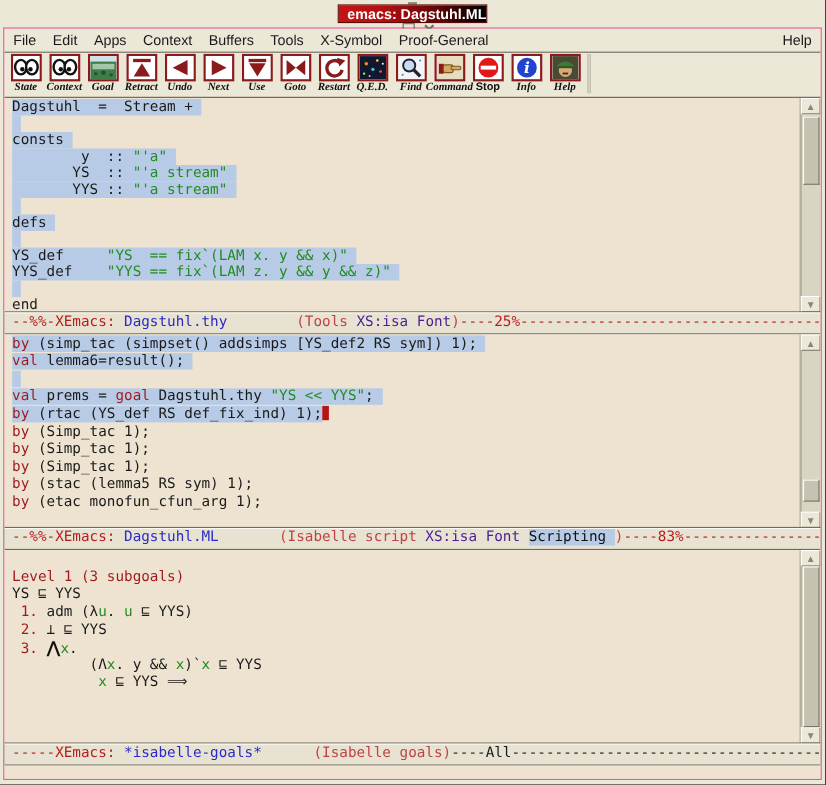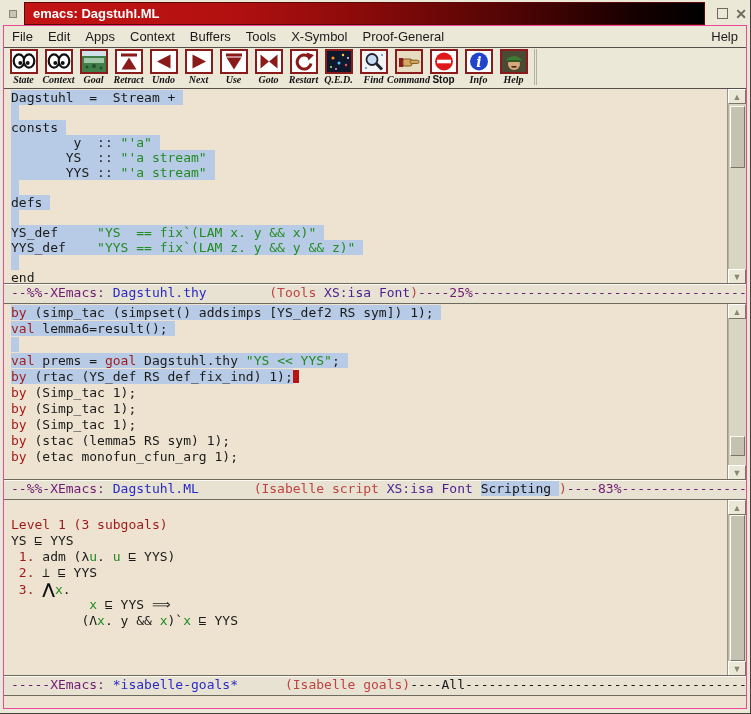--- a/index.html
+++ b/index.html
@@ -3,21 +3,21 @@
 <meta charset="utf-8">
 <style>
   html,body{margin:0;padding:0;}
   .screen{
     width:751px;height:714px;background:#ECE8D8;position:relative;
     box-sizing:border-box;padding-top:2px;overflow:hidden;
     font-family:"Liberation Sans",sans-serif;
     border-right:1px solid #44403a;border-bottom:1px solid #44403a;
   }
   
-  .title-row{height:23px;margin:0 3px;display:flex;align-items:center;}
+  .title-row{height:23px;margin:0 3px;display:flex;align-items:center;flex-direction:column;}
   .wm-dot{width:6px;height:6px;background:#c9c5b5;border:1px solid #8a8578;margin:0 7px 0 6px;}
   .titlebar{
     flex:1;height:21px;display:flex;align-items:center;
     background:linear-gradient(90deg,#c41414 0%,#b31010 30%,#8a0a0a 50%,#500404 72%,#160000 90%,#000 100%);
     border:1px solid #5a0808;color:#fff;font-weight:bold;font-size:13px;padding-left:8px;
   }
   .winbtns{width:38px;display:flex;justify-content:flex-end;gap:7px;align-items:center;padding-left:4px;}
   .btn-max{width:9px;height:9px;border:1px solid #6e6a5e;display:inline-block;}
   .btn-close{color:#6e6a5e;font-size:14px;font-weight:bold;line-height:10px;}
   
@@ -49,21 +49,21 @@
   #win-goals{flex:0 0 176px;}
   .buf{flex:1;overflow:hidden;padding:1px 0 0 7px;
     font-family:"DejaVu Sans Mono","DejaVu Sans",monospace;font-size:13px;color:#1a1a1a;}
   #win-theory .line{line-height:15px;height:15px;}
   .line{white-space:pre;line-height:16px;height:16px;}
   .hl{background:#B8CBE6;}
   .cursor{display:inline-block;width:6px;height:13px;background:#B51414;vertical-align:-2px;}
   
   .c-d{color:#1a1a1a;} .c-k{color:#9E1A1A;} .c-s{color:#228B22;} .c-v{color:#228B22;}
   .c-lam{color:#111;font-weight:bold;font-size:15px;}
-  .c-dr{color:#701a75;} .c-lr{color:#C04343;} .c-gr{color:#4c1d95;}
+  .c-dr{color:#b91c1c;} .c-lr{color:#C04343;} .c-gr{color:#4c1d95;}
   .c-bl{color:#2A2AC8;} .c-blk{color:#1a1a1a;}
   .c-hd{color:#111;background:#B8CBE6;}
   
   .sb{flex:0 0 18px;border-left:1px solid #9a9588;background:#E2DECC;display:flex;flex-direction:column;}
   .sb-arrow{flex:0 0 15px;display:flex;align-items:center;justify-content:center;
     font-size:9px;color:#8a8578;background:#ECE8D8;
     border:1px solid;border-color:#fff #7a7567 #7a7567 #fff;box-sizing:border-box;}
   .sb-trough{flex:1;position:relative;background:#D9D5C3;
     border-left:1px solid #b5b1a2;box-sizing:border-box;}
   .sb-thumb{position:absolute;left:1px;right:1px;background:#C6C2B2;
@@ -328,22 +328,22 @@
     <div class="modeline"><span class="c-dr">--%%-XEmacs: </span><span class="c-bl">Dagstuhl.ML</span><span class="c-dr">       </span><span class="c-lr">(Isabelle script </span><span class="c-gr">XS:isa Font </span><span class="c-hd">Scripting </span><span class="c-lr">)</span><span class="c-dr">----83%--------------------------------------------------</span></div>
 
     <div class="win" id="win-goals">
       <div class="buf">
           <div class="line"></div>
           <div class="line"><span class="c-k">Level 1 (3 subgoals)</span></div>
           <div class="line"><span class="c-d">YS ⊑ YYS</span></div>
           <div class="line"><span class="c-k"> 1. </span><span class="c-d">adm (λ</span><span class="c-v">u</span><span class="c-d">. </span><span class="c-v">u</span><span class="c-d"> ⊑ YYS)</span></div>
           <div class="line"><span class="c-k"> 2. </span><span class="c-d">⊥ ⊑ YYS</span></div>
           <div class="line"><span class="c-k"> 3. </span><span class="c-lam">⋀</span><span class="c-v">x</span><span class="c-d">.</span></div>
+          <div class="line"><span class="c-d">         (Λ</span><span class="c-v">x</span><span class="c-d">. y &amp;&amp; </span><span class="c-v">x</span><span class="c-d">)`</span><span class="c-v">x</span><span class="c-d"> ⊑ YYS</span></div>
           <div class="line"><span class="c-d">          </span><span class="c-v">x</span><span class="c-d"> ⊑ YYS ⟹</span></div>
-          <div class="line"><span class="c-d">         (Λ</span><span class="c-v">x</span><span class="c-d">. y &amp;&amp; </span><span class="c-v">x</span><span class="c-d">)`</span><span class="c-v">x</span><span class="c-d"> ⊑ YYS</span></div>
         </div>
       <div class="sb">
           <div class="sb-arrow">▲</div>
           <div class="sb-trough">
             <div class="sb-thumb" style="top: 0%; height: 100%;"></div>
           </div>
           <div class="sb-arrow">▼</div>
         </div>
     </div>
     <div class="modeline"><span class="c-dr">-----XEmacs: </span><span class="c-bl">*isabelle-goals*</span><span class="c-dr">      </span><span class="c-lr">(Isabelle goals)</span><span class="c-blk">----All--------------------------------------------------</span></div>

